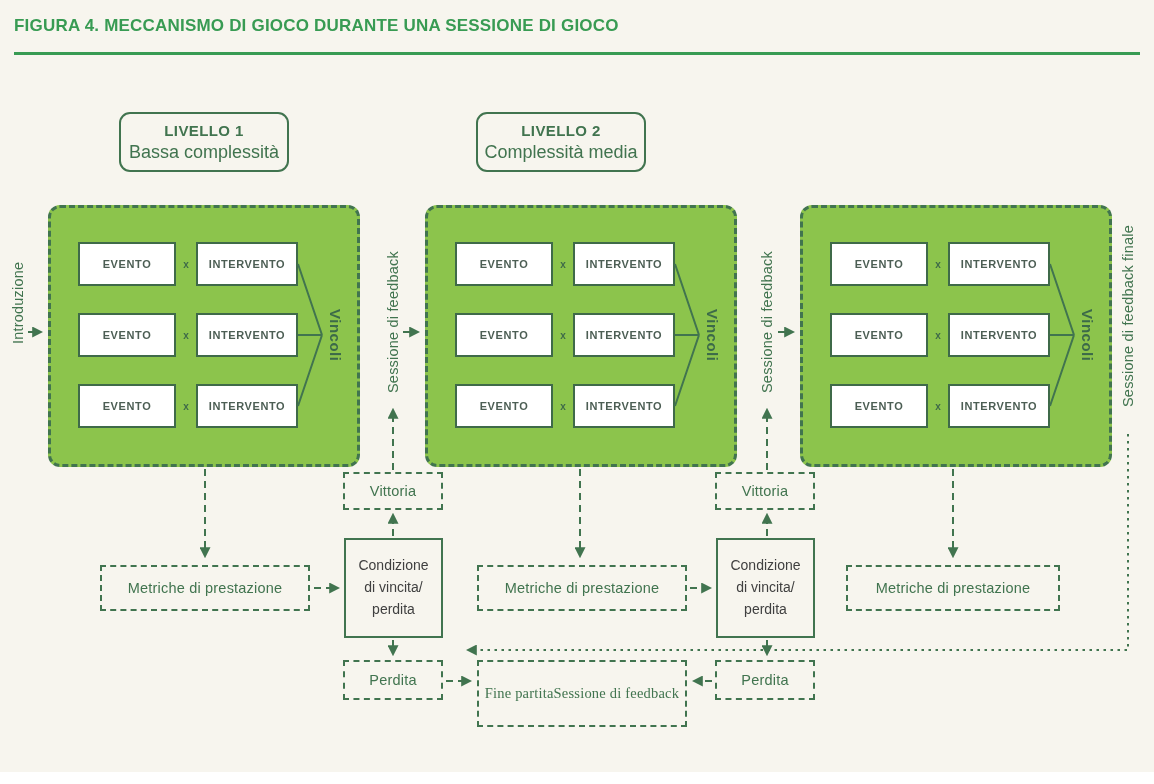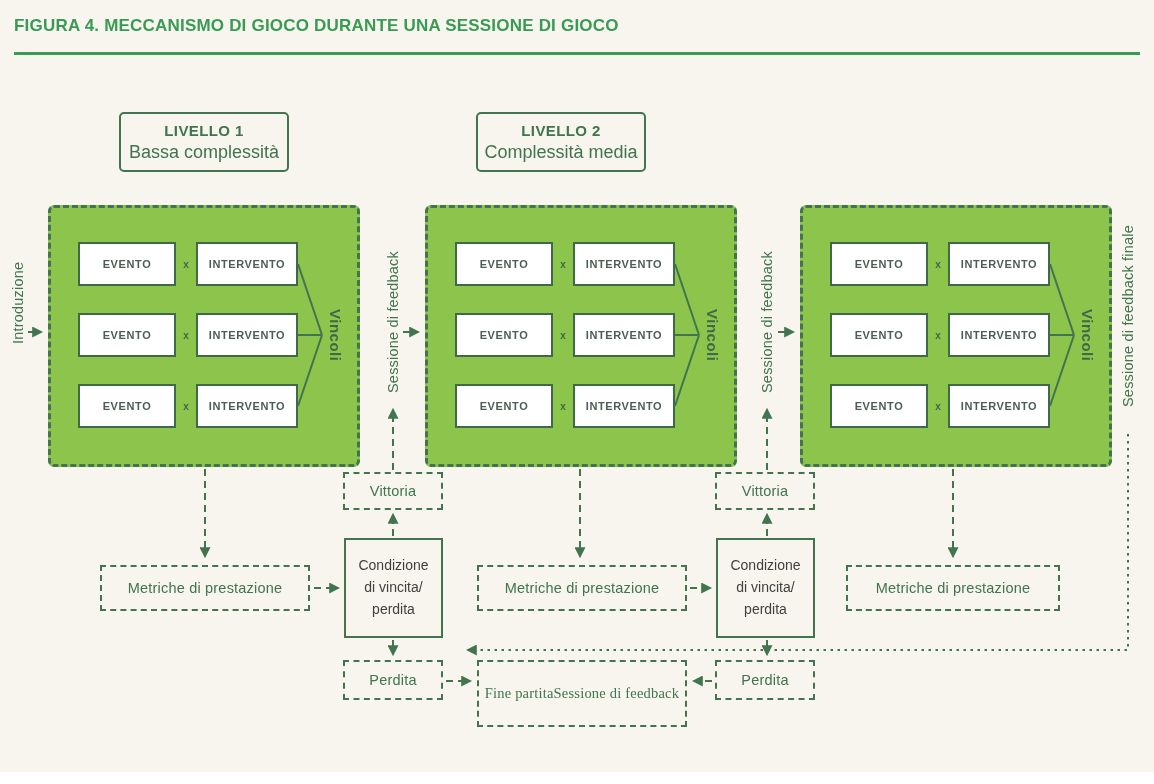--- a/index.html
+++ b/index.html
@@ -4,27 +4,27 @@
 <style>
   html,body { margin:0; padding:0; background:#e9e7e1; }
   .canvas { position:relative; width:1154px; height:784px; background:#f7f5ee;
             font-family:"Liberation Sans", sans-serif; overflow:hidden; }
 
   .title { position:absolute; left:14px; top:16px; font-size:17px; font-weight:bold;
            color:#389b53; letter-spacing:.2px; }
   .title-rule { position:absolute; left:14px; top:52px; width:1126px; height:3px; background:#389b53; }
 
   .lvl-header { position:absolute; top:112px; width:170px; height:60px; border:2px solid #41744f;
-                border-radius:5px; display:flex; flex-direction:column; align-items:center;
+                border-radius:11px; display:flex; flex-direction:column; align-items:center;
                 justify-content:center; gap:3px; color:#41744f; box-sizing:border-box; }
   .lvl-name { font-size:15px; font-weight:bold; letter-spacing:.4px; }
   .lvl-sub  { font-size:18px; }
 
   .gbox { position:absolute; top:205px; width:312px; height:262px; background:#8cc44c;
-          border:3px dashed #41744f; border-radius:6px; box-sizing:border-box; }
+          border:3px dashed #41744f; border-radius:12px; box-sizing:border-box; }
   .wbox { position:absolute; height:44px; background:#ffffff; border:2px solid #3f6a49;
           display:flex; align-items:center; justify-content:center; font-size:11px; font-weight:bold;
           letter-spacing:.6px; color:#4c5e54; box-sizing:border-box; }
   .ev { left:27px; width:98px; }
   .iv { left:145px; width:102px; }
   .r1 { top:34px; } .r2 { top:105px; } .r3 { top:176px; }
   .xmark { position:absolute; left:125px; width:20px; height:44px; display:flex; align-items:center;
            justify-content:center; font-size:10px; font-weight:bold; color:#3f6a49; }
   .vincoli { position:absolute; left:272px; top:52px; width:24px; height:150px; writing-mode:vertical-rl;
              display:flex; align-items:center; justify-content:center; font-size:15px; font-weight:bold;

